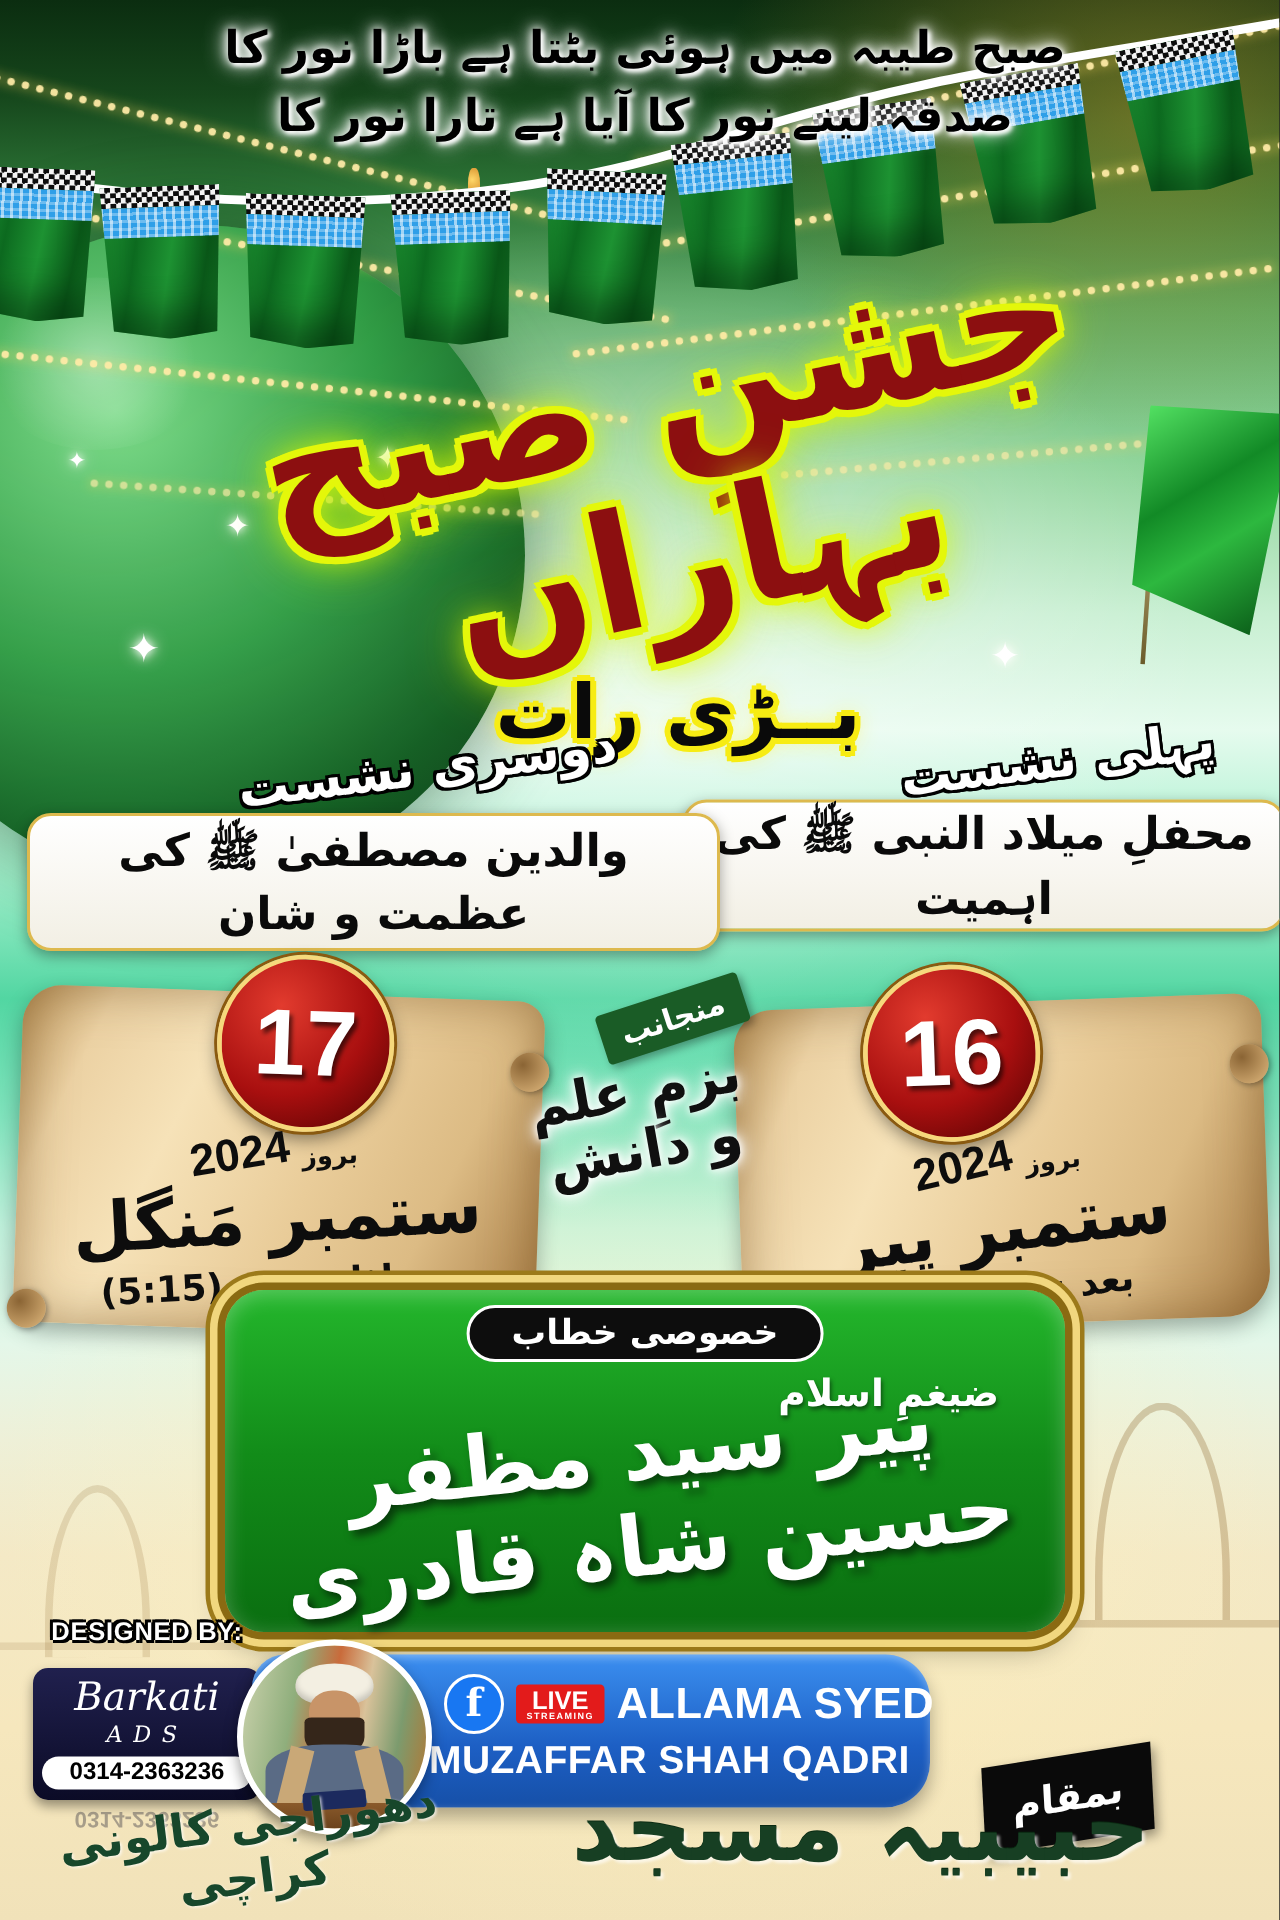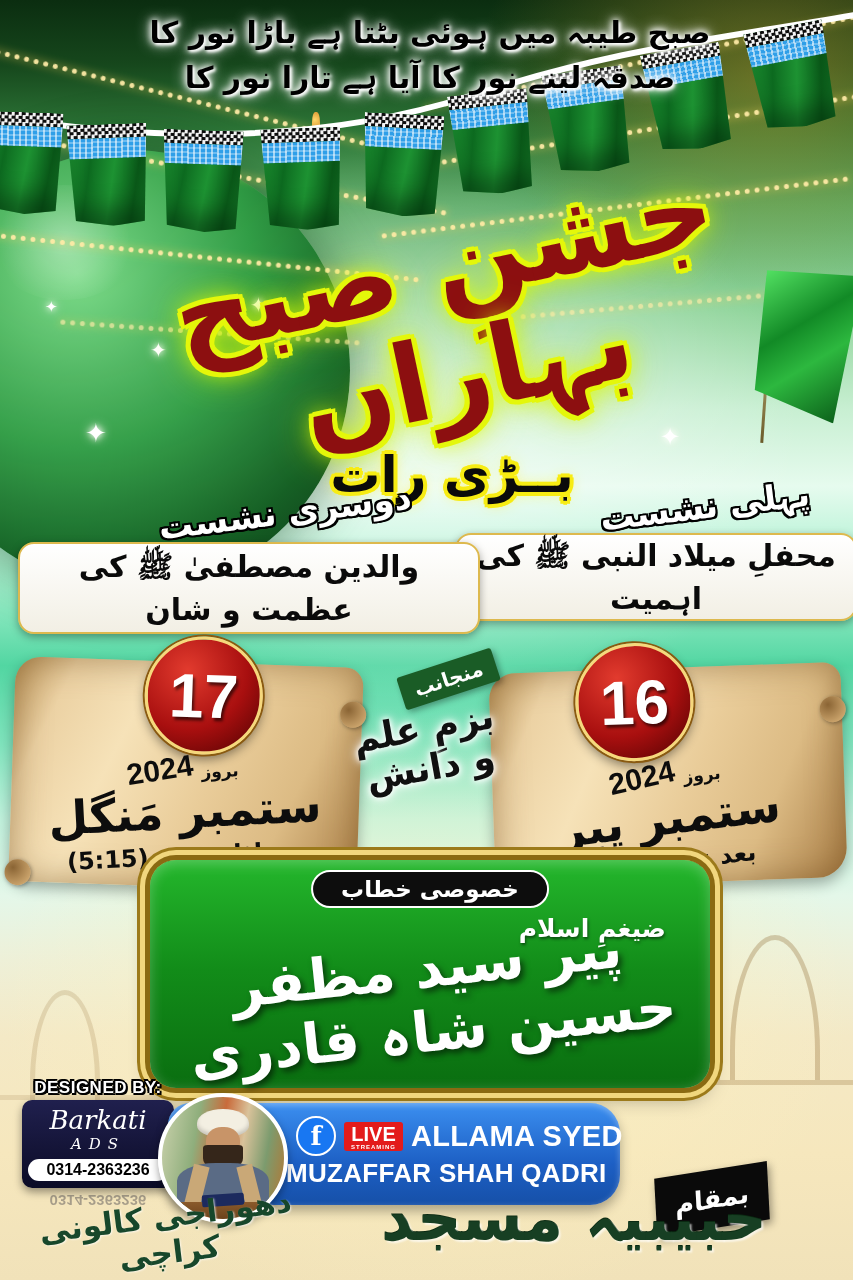--- a/index.html
+++ b/index.html
@@ -103,21 +103,21 @@
   .special-pill{position:absolute;top:10px;left:50%;transform:translateX(-50%);background:#0d0d0d;border:2px solid #fff;
     border-radius:20px;padding:4px 28px;color:#fff;font-size:23px;font-weight:bold;white-space:nowrap;}
   .zaigham{position:absolute;top:54px;right:44px;color:#fff;font-size:25px;font-weight:bold;
     text-shadow:1px 2px 3px rgba(0,0,0,.5);}
   .speaker-name-urdu{position:absolute;top:76px;left:12px;width:536px;text-align:center;transform:rotate(-6deg);
     font-size:56px;font-weight:900;color:#fff;line-height:1.15;text-shadow:3px 4px 6px rgba(0,0,0,.55);}
 
   .designer{left:22px;top:1078px;width:152px;text-align:center;font-family:"Liberation Sans",sans-serif;}
   .designer-label{font-size:17px;font-weight:900;color:#fff;letter-spacing:.5px;
     text-shadow:-2px 0 0 #000,2px 0 0 #000,0 -2px 0 #000,0 2px 0 #000,2px 2px 0 #000,-2px -2px 0 #000;}
-  .designer-card{margin-top:2px;background:linear-gradient(#20204e,#0b0b26);border-radius:10px;padding:7px 6px 7px;
+  .designer-card{margin-top:14px;background:linear-gradient(#20204e,#0b0b26);border-radius:10px;padding:7px 6px 7px;
     box-shadow:0 4px 8px rgba(0,0,0,.4);}
   .designer-name{font-family:"DejaVu Serif",serif;font-style:italic;font-size:26px;color:#fff;line-height:1;}
   .designer-type{font-family:"DejaVu Serif",serif;font-style:italic;font-size:15px;letter-spacing:7px;color:#fff;margin-top:2px;}
   .designer-phone{background:#fff;border-radius:12px;margin-top:6px;font-size:16px;font-weight:900;color:#000;padding:2px 0;}
   .designer-reflect{margin-top:4px;font-size:15px;font-weight:900;color:#1a1a2e;opacity:.35;transform:scaleY(-1);}
 
   .live-bar{left:168px;top:1103px;width:452px;height:102px;border-radius:22px 30px 30px 22px;
     background:linear-gradient(180deg,#3b8ff0,#1d5fc4 60%,#1650a8);
     box-shadow:0 6px 12px rgba(0,0,0,.3),inset 0 2px 6px rgba(255,255,255,.35);
     font-family:"Liberation Sans",sans-serif;}
@@ -136,21 +136,21 @@
   .photo-body::before{left:12px;transform:rotate(14deg);}
   .photo-body::after{right:12px;transform:rotate(-14deg);}
   .photo-desk{position:absolute;bottom:0;left:0;right:0;height:17px;background:linear-gradient(#8a5a2b,#6b421c);}
   .photo-book{position:absolute;bottom:13px;left:50%;transform:translateX(-50%) rotate(-4deg);width:42px;height:12px;
     background:#1c2a5e;border-radius:2px;}
   .live-row1{display:flex;align-items:center;justify-content:flex-start;gap:8px;margin:13px 8px 0 128px;}
   .fb-icon{width:36px;height:36px;border-radius:50%;background:#1877f2;border:2px solid #fff;flex:0 0 auto;
     display:flex;align-items:center;justify-content:center;color:#fff;font-family:"DejaVu Serif",serif;
     font-weight:bold;font-size:26px;line-height:1;}
   .live-badge{background:#e31b1b;border-radius:3px;padding:2px 7px 1px;text-align:center;flex:0 0 auto;}
-  .live-word{color:#fff;font-size:20px;font-weight:900;line-height:1;}
+  .live-word{color:#fff;font-size:17px;font-weight:900;line-height:1;}
   .streaming-word{color:#fff;font-size:6px;font-weight:700;letter-spacing:1px;line-height:1;}
   .live-name1{color:#fff;font-size:29px;font-weight:900;letter-spacing:.3px;white-space:nowrap;}
   .live-name2{color:#fff;font-size:26px;font-weight:900;letter-spacing:.3px;white-space:nowrap;margin:2px 0 0 118px;}
 
   .venue-badge{left:655px;top:1170px;width:114px;height:58px;background:#0a0a0a;transform:rotate(-9deg) skewX(-6deg);
     display:flex;align-items:center;justify-content:center;color:#fff;font-size:26px;font-weight:bold;
     box-shadow:2px 4px 8px rgba(0,0,0,.4);}
   .masjid-name{left:300px;top:1188px;width:548px;text-align:center;font-size:62px;font-weight:900;color:#173f23;
     text-shadow:2px 2px 2px rgba(255,255,255,.65),0 -1px 0 #0a2a12;line-height:1;}
   .venue-address{left:10px;top:1198px;width:315px;text-align:center;transform:rotate(-7deg);

